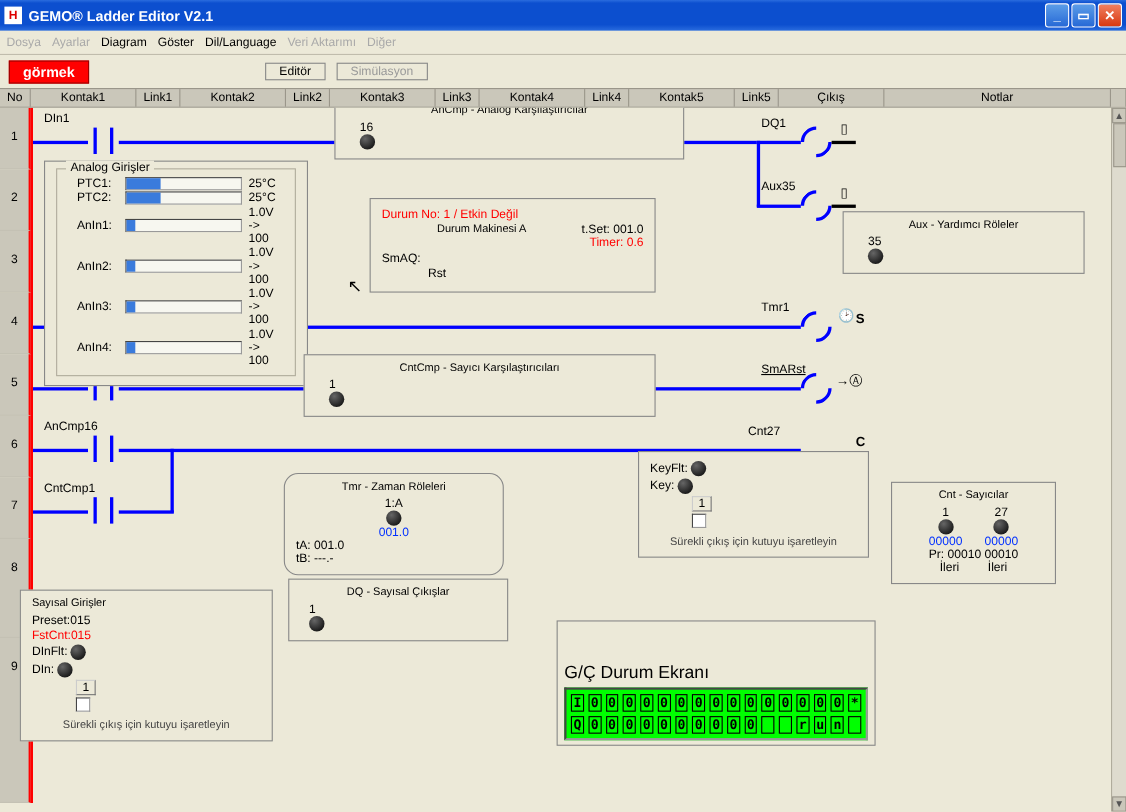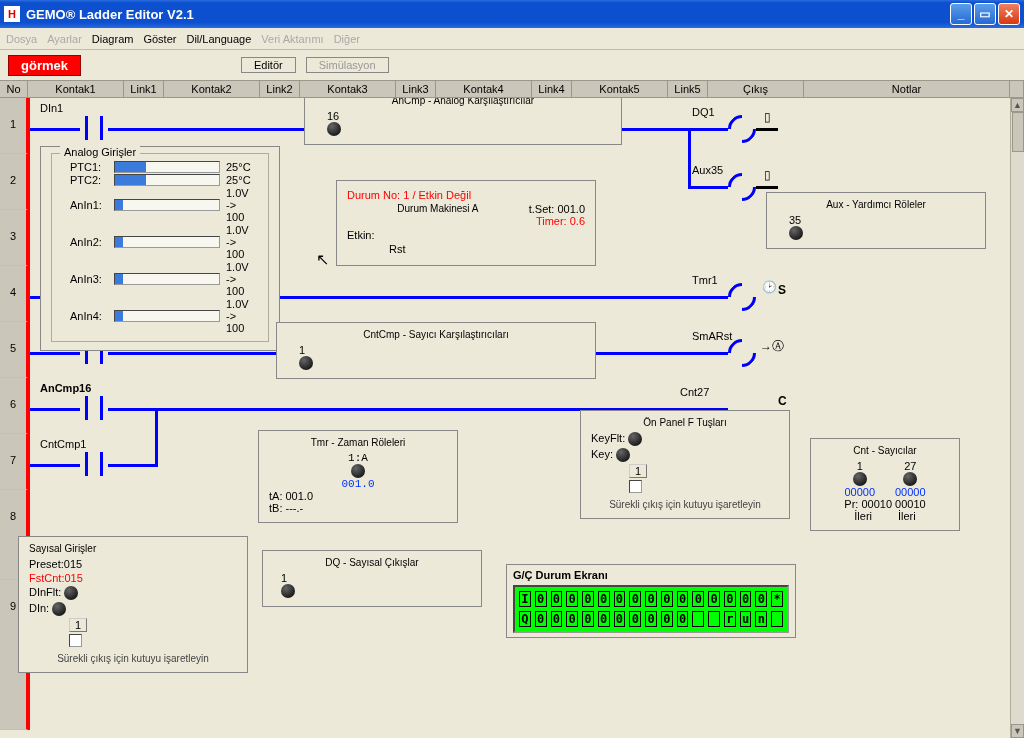--- a/index.html
+++ b/index.html
@@ -242,21 +242,21 @@
   .iostatus .iorow {
     display: flex;
     gap: 4px;
   }
   .iostatus .iocell {
     width: 15px;
     text-align: center;
     border: 1px solid #000;
     font-weight: bold;
   }
-  .lcd-title { font-size: 11px; font-weight: bold; margin-bottom: 4px; }
+  .lcd-title { font-size: 16px; font-weight: normal; margin-bottom: 4px; margin-top: 34px; }
 
   .tiny-btn {
     border: 1px outset #ccc;
     background: #ece9d8;
     padding: 0 5px;
     font-size: 11px;
     display: inline-block;
   }
   .checkbox {
     width: 13px; height:13px; border:1px inset #999; background:#fff; display:inline-block;
@@ -355,25 +355,25 @@
   <div class="wire" style="left:108px; top:198px; width:620px; height:3px;"></div>
   <span class="label-small" style="left:692px; top:176px;">Tmr1</span>
   <div class="coil" style="left:728px; top:185px;"></div>
   <span class="icon-small" style="position:absolute; left:762px; top:182px;">🕑</span>
   <span class="icon-small" style="position:absolute; left:778px; top:185px; font-weight:bold;">S</span>
 
   <span class="label-small" style="left:40px; top:228px;">Cnt1</span>
   <div class="wire" style="left:30px; top:254px; width:50px; height:3px;"></div>
   <div class="contact" style="left:80px; top:242px;"></div>
   <div class="wire" style="left:108px; top:254px; width:620px; height:3px;"></div>
-  <span class="label-small" style="left:692px; top:232px;">SmARst</span>
+  <span class="label-small" style="left:692px; top:232px;text-decoration:underline;">SmARst</span>
   <div class="coil" style="left:728px; top:241px;"></div>
   <span class="icon-small" style="position:absolute; left:760px; top:240px;">→Ⓐ</span>
 
-  <span class="label-small" style="left:40px; top:284px;font-weight:bold;">AnCmp16</span>
+  <span class="label-small" style="left:40px; top:284px;">AnCmp16</span>
   <div class="wire" style="left:30px; top:310px; width:50px; height:3px;"></div>
   <div class="contact" style="left:80px; top:298px;"></div>
   <div class="wire" style="left:108px; top:310px; width:620px; height:3px;"></div>
   <span class="label-small" style="left:680px; top:288px;">Cnt27</span>
   <span class="icon-small" style="position:absolute; left:778px; top:296px; font-weight:bold;">C</span>
 
   <span class="label-small" style="left:40px; top:340px;">CntCmp1</span>
   <div class="wire" style="left:30px; top:366px; width:50px; height:3px;"></div>
   <div class="contact" style="left:80px; top:354px;"></div>
   <div class="wire" style="left:108px; top:366px; width:50px; height:3px;"></div>
@@ -453,53 +453,52 @@
 
   <div class="panel" style="left:336px; top:82px; width:260px;">
     <div class="sc-row sc-red">Durum No: 1 / Etkin Değil</div>
     <div style="display:flex; align-items:flex-start; gap:10px;">
       <div class="panel-title" style="flex:1; text-align:center; margin-left:10px;">Durum Makinesi A</div>
       <div style="text-align:right;">
         <div>t.Set: 001.0</div>
         <div class="sc-red">Timer: 0.6</div>
       </div>
     </div>
-    <div class="sc-row">Etkin:</div>
+    <div class="sc-row">SmAQ:</div>
     <div class="sc-row" style="margin-left:42px;">Rst</div>
   </div>
 
   <div class="panel" style="left:276px; top:224px; width:320px;">
     <div class="panel-title">CntCmp - Sayıcı Karşılaştırıcıları</div>
     <div style="margin-left:12px;">
       <div>1</div>
       <span class="dot"></span>
     </div>
   </div>
 
-  <div class="panel" style="left:258px; top:332px; width:200px;">
+  <div class="panel" style="left:258px; top:332px; width:200px;border-radius:13px;">
     <div class="panel-title">Tmr - Zaman Röleleri</div>
-    <div style="text-align:center;font-family:Liberation Mono, monospace;">
+    <div style="text-align:center;">
       <div>1:A</div>
       <span class="dot"></span>
       <div class="blue-text">001.0</div>
     </div>
     <div>tA: 001.0</div>
     <div>tB:  ---.-</div>
   </div>
 
   <div class="panel" style="left:580px; top:312px; width:210px;">
-    <div class="panel-title">Ön Panel F Tuşları</div>
     <div class="sc-row"><span>KeyFlt:</span> <span class="dot"></span></div>
     <div class="sc-row"><span>Key:</span> <span class="dot"></span></div>
     <div class="sc-row" style="margin-left:38px;"><span class="tiny-btn">1</span></div>
     <div class="sc-row" style="margin-left:38px;"><span class="checkbox"></span></div>
     <div class="hint" style="text-align:center; margin-top:4px;">Sürekli çıkış için kutuyu işaretleyin</div>
   </div>
 
-  <div class="panel" style="left:262px; top:452px; width:220px;">
+  <div class="panel" style="left:262px; top:428px; width:200px;">
     <div class="panel-title">DQ - Sayısal Çıkışlar</div>
     <div style="margin-left:8px;">
       <div>1</div>
       <span class="dot"></span>
     </div>
   </div>
 
   <div class="panel" style="left:810px; top:340px; width:150px;">
     <div class="panel-title">Cnt - Sayıcılar</div>
     <div style="display:flex; justify-content:center; gap:20px;">

